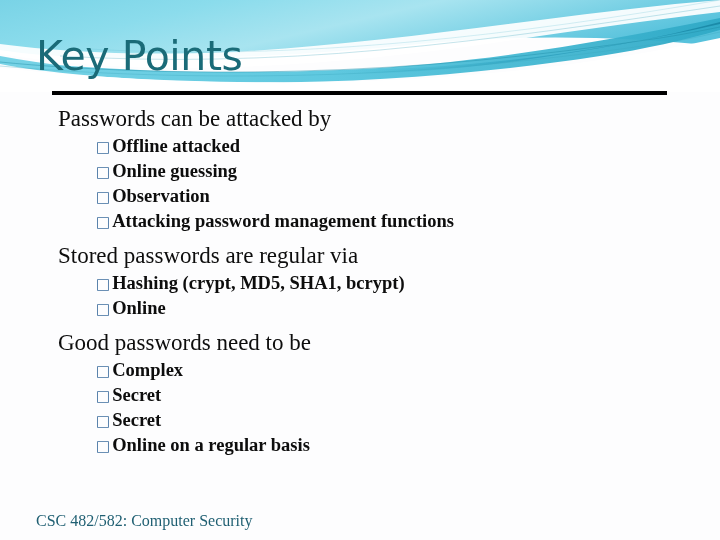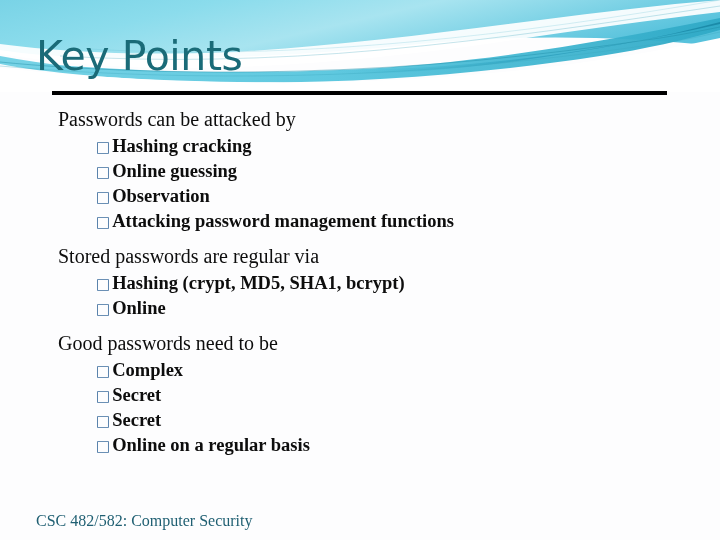--- a/index.html
+++ b/index.html
@@ -63,21 +63,21 @@
   
   #body {
     position: absolute;
     left: 44px;
     top: 104px;
     width: 640px;
   }
 
   .lvl1 {
     font-family: "Liberation Serif", serif;
-    font-size: 20px;
+    font-size: 23px;
     line-height: 30px;
     font-weight: 400;
     color: #0d0d0d;
     padding-left: 14px;
     white-space: nowrap;
   }
 
   .lvl2 {
     font-family: "Liberation Serif", serif;
     font-size: 18.5px;
@@ -167,21 +167,21 @@
   <div id="title">Key Points</div>
 
   <div id="title-rule"></div>
 
   <div id="body">
 
     <div class="group">
       <div class="lvl1">Passwords can be attacked by</div>
       <div class="lvl2">
         <span class="bullet">□</span>
-        <span class="txt">Hashing cracking</span>
+        <span class="txt">Offline attacked</span>
       </div>
       <div class="lvl2">
         <span class="bullet">□</span>
         <span class="txt">Online guessing</span>
       </div>
       <div class="lvl2">
         <span class="bullet">□</span>
         <span class="txt">Observation</span>
       </div>
       <div class="lvl2">

